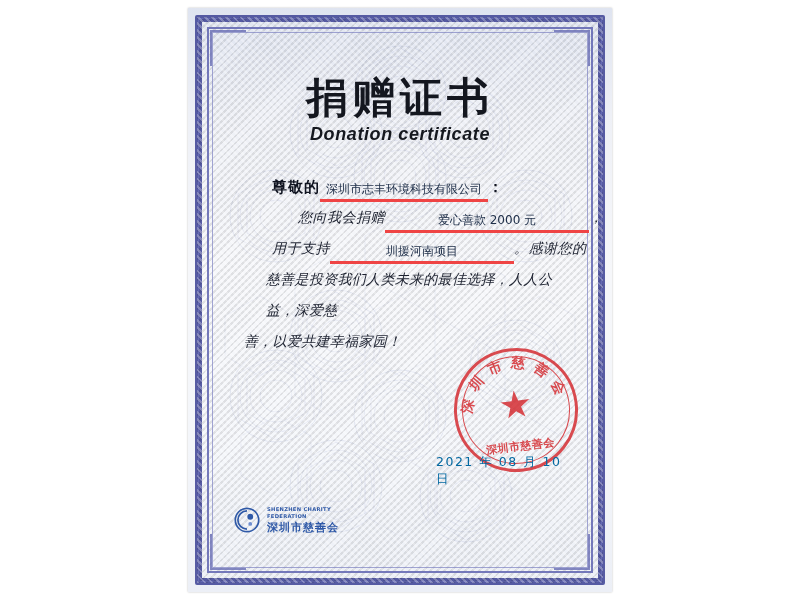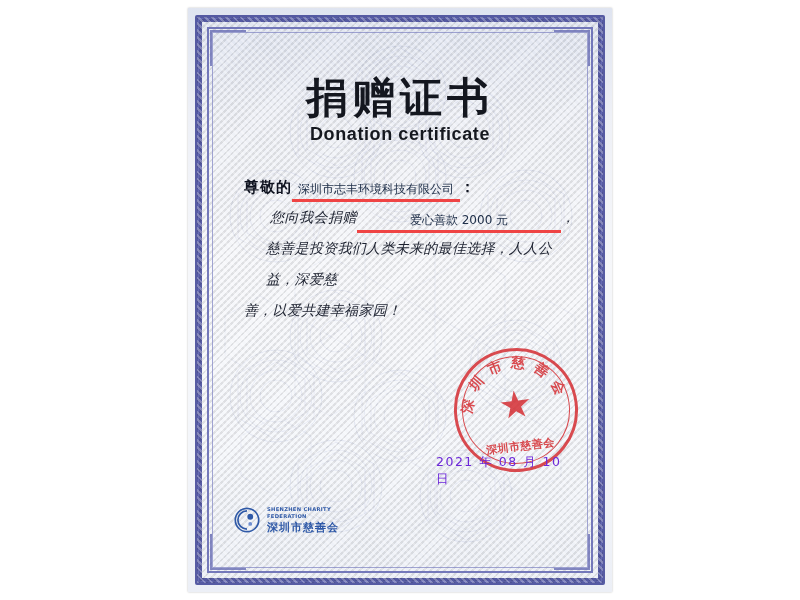--- a/index.html
+++ b/index.html
@@ -121,38 +121,40 @@
     font-weight: bold;
     letter-spacing: 5px;
     color: #14171f;
     line-height: 1.05;
   }
   .title-en {
     margin-top: 4px;
     font-family: "Liberation Sans", sans-serif;
     font-size: 18px;
     font-weight: bold;
+    font-style: italic;
     letter-spacing: 0.6px;
     color: #15181f;
   }
 
   .body-block {
     position: absolute;
     top: 130px;
     left: 22px;
     right: 20px;
     color: #1d2230;
     font-size: 12.5px;
     line-height: 30px;
   }
 
   .line {
     display: flex;
     align-items: flex-end;
     white-space: nowrap;
+    margin-left: 28px;
   }
   .line.indent { padding-left: 26px; }
 
   .salutation {
     font-size: 15px;
     font-weight: bold;
     color: #0f1320;
     letter-spacing: 1px;
   }
 
@@ -222,21 +224,21 @@
     font-weight: bold;
     color: #d4262b;
     letter-spacing: 0.5px;
   }
 
   .date-line {
     position: absolute;
     left: 214px;
     top: 412px;
     font-size: 12.5px;
-    color: #6d28d9;
+    color: #0369a1;
     letter-spacing: 1.5px;
   }
 
   
   .footer-logo {
     position: absolute;
     left: 12px;
     bottom: 24px;
     display: flex;
     align-items: center;
@@ -337,20 +339,25 @@
           <span class="fill org">深圳市志丰环境科技有限公司</span>
           <span class="salutation">：</span>
         </div>
 
         <div class="line indent">
           <span class="para">您向我会捐赠</span>
           <span class="fill amount">爱心善款 2000 元</span>
           <span class="para">，</span>
         </div>
 
+        <div class="line">
+          <span class="para">用于支持</span>
+          <span class="fill project">圳援河南项目</span>
+          <span class="para">。感谢您的</span>
+        </div>
 
 
         <div class="para tight" style="margin-top:0; padding-left:22px;">慈善是投资我们人类未来的最佳选择，人人公益，深爱慈</div>
         <div class="para tight">善，以爱共建幸福家园！</div>
 
       </div>
 
       <div class="seal">
         <svg class="seal-arc-text" viewBox="0 0 118 118">
           <defs>

